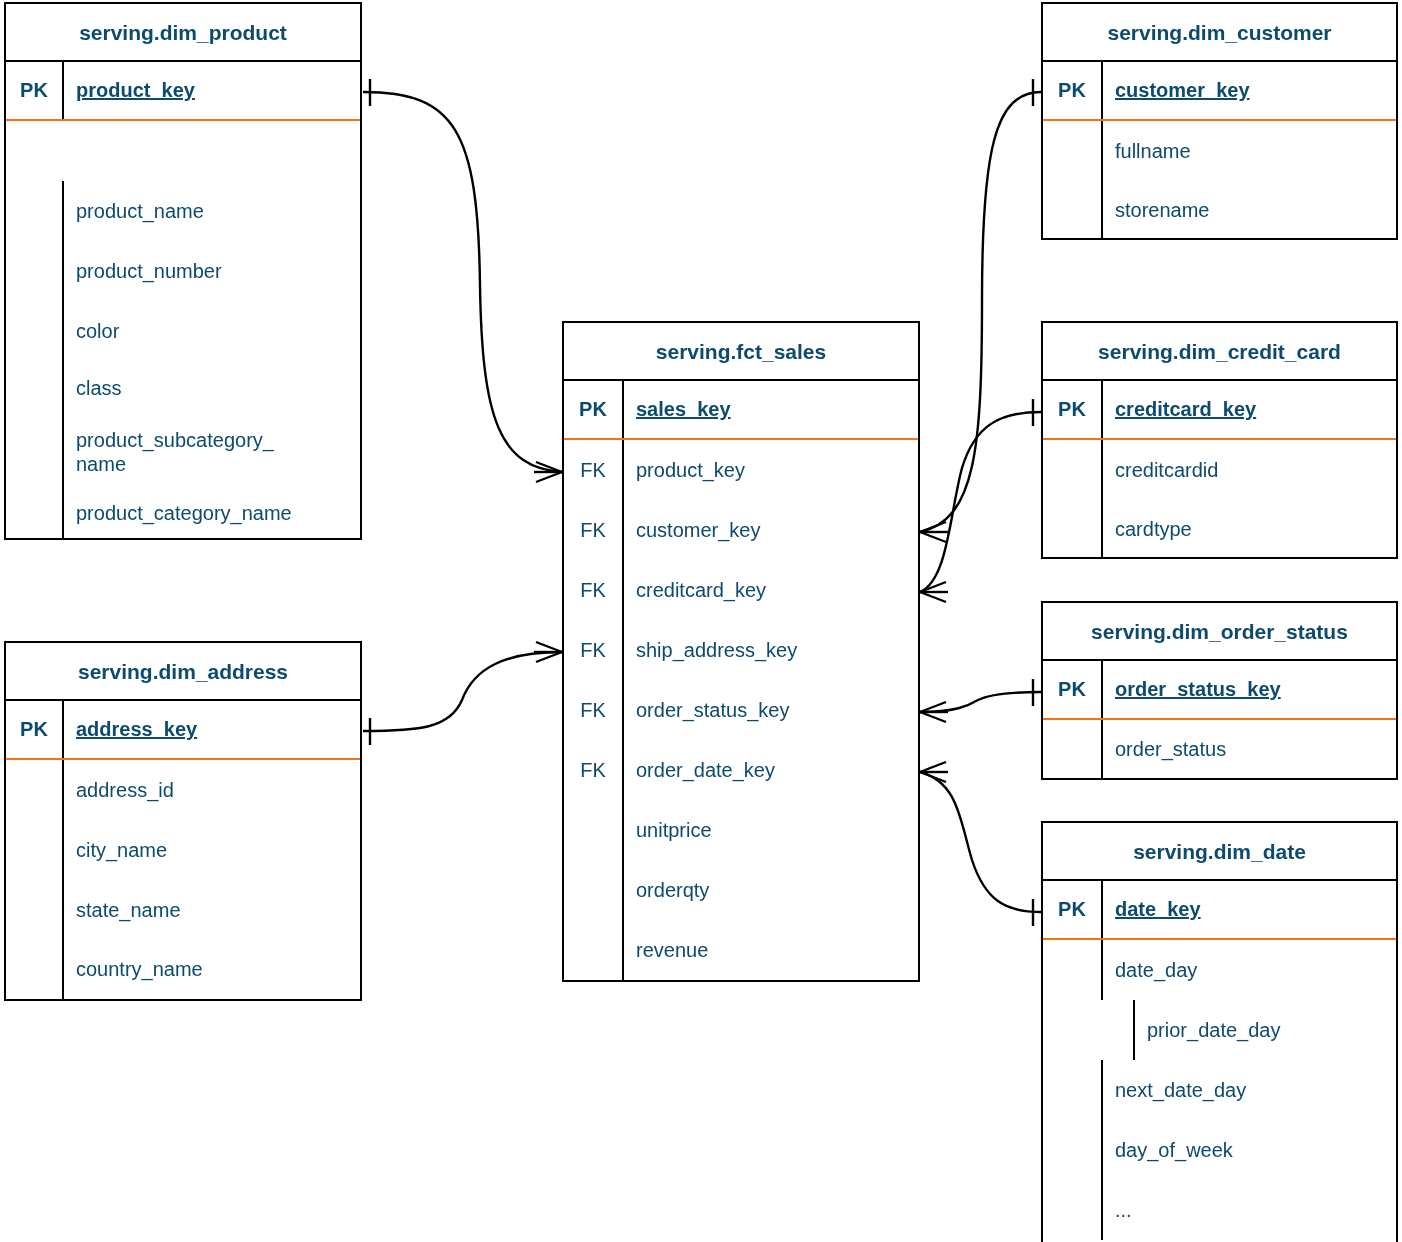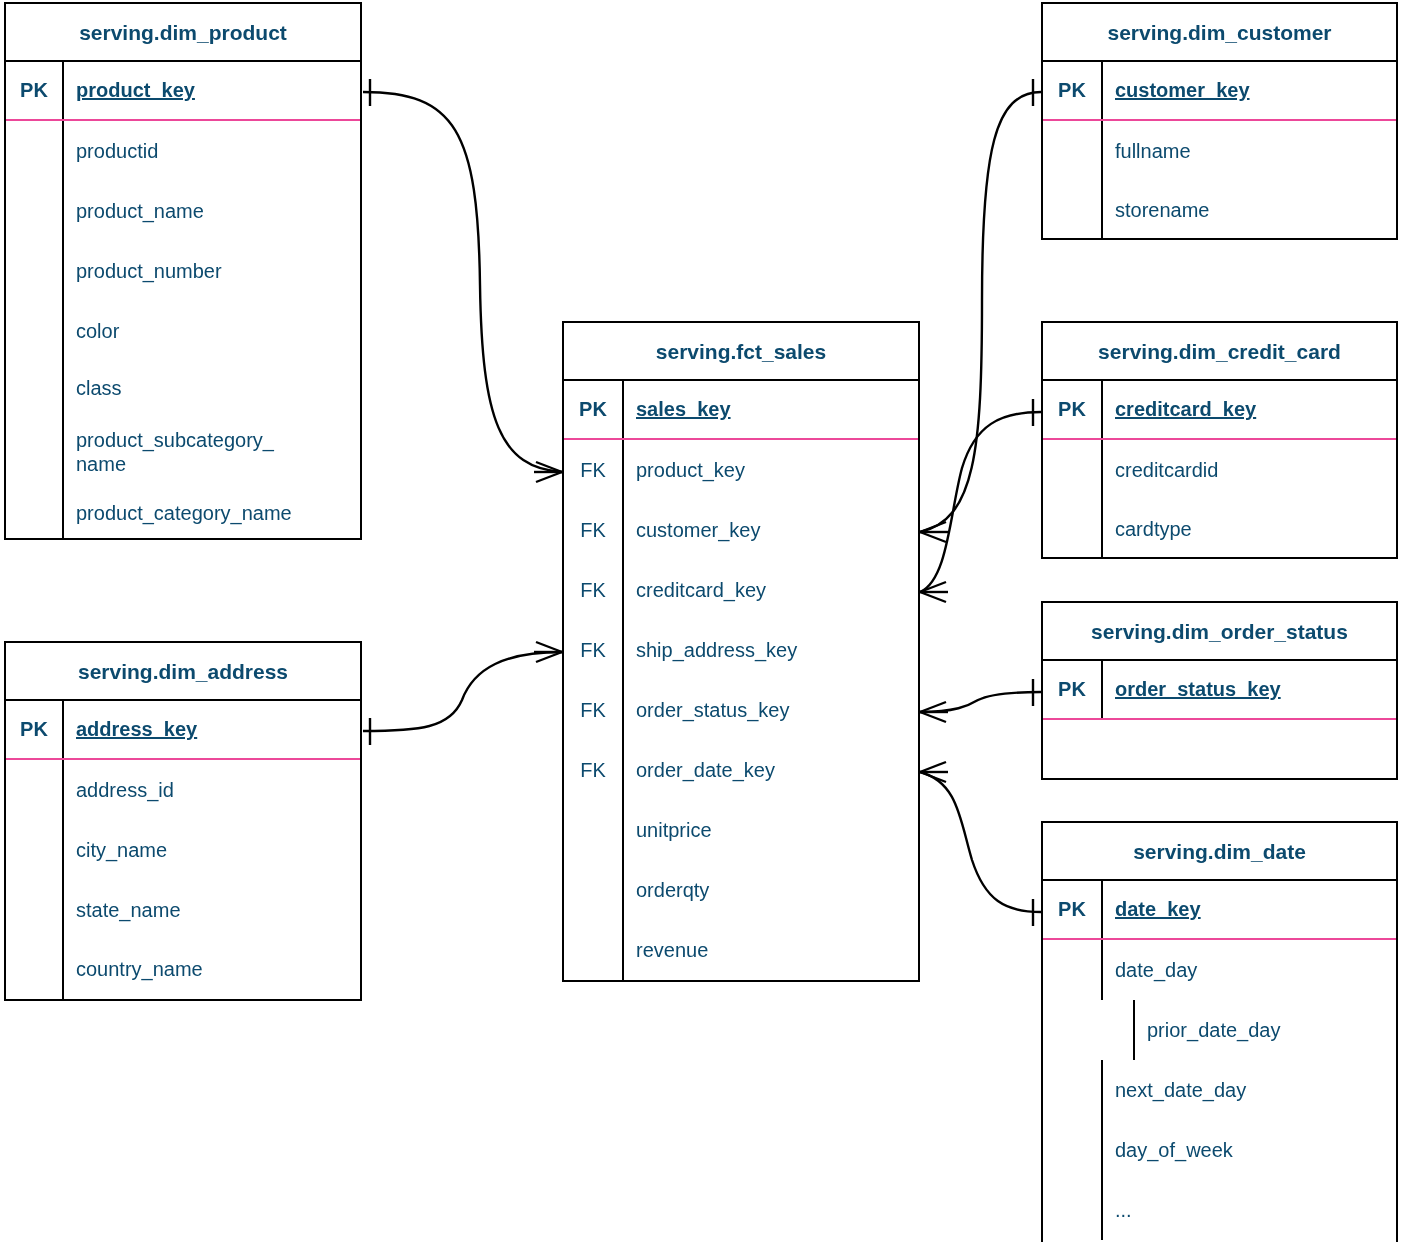--- a/index.html
+++ b/index.html
@@ -34,21 +34,21 @@
   }
   .rows {
     position: relative;
   }
   .row {
     display: flex;
     box-sizing: border-box;
     align-items: center;
   }
   .row.pkrow {
-    border-bottom: 2px solid #ec4899;
+    border-bottom: 2px solid #f97316;
   }
   .keycell {
     box-sizing: border-box;
     flex: 0 0 auto;
     text-align: center;
     font-size: 20px;
     align-self: stretch;
     display: flex;
     align-items: center;
     justify-content: center;
@@ -90,21 +90,20 @@
 
   <div class="entity" style="left:4px; top:2px; width:358px; height:538px;">
     <div class="entity-title">serving.dim_product</div>
     <div class="rows">
       <div class="row pkrow" style="height:59px;">
         <div class="keycell bold" style="width:56px;">PK</div>
         <div class="namecell pk">product_key</div>
       </div>
       <div class="row" style="height:60px;">
         <div class="keycell" style="width:56px;"></div>
-        <div class="namecell">productid</div>
       </div>
       <div class="row" style="height:60px;">
         <div class="keycell" style="width:56px;"></div>
         <div class="namecell">product_name</div>
       </div>
       <div class="row" style="height:60px;">
         <div class="keycell" style="width:56px;"></div>
         <div class="namecell">product_number</div>
       </div>
       <div class="row" style="height:60px;">
@@ -239,20 +238,21 @@
 
   <div class="entity" style="left:1041px; top:601px; width:357px; height:179px;">
     <div class="entity-title">serving.dim_order_status</div>
     <div class="rows">
       <div class="row pkrow" style="height:59px;">
         <div class="keycell bold" style="width:58px;">PK</div>
         <div class="namecell pk">order_status_key</div>
       </div>
       <div class="row" style="height:59px;">
         <div class="keycell" style="width:58px;"></div>
+        <div class="namecell">order_status</div>
       </div>
     </div>
   </div>
 
   <div class="entity" style="left:1041px; top:821px; width:357px; height:456px; border-bottom:none;">
     <div class="entity-title">serving.dim_date</div>
     <div class="rows">
       <div class="row pkrow" style="height:59px;">
         <div class="keycell bold" style="width:58px;">PK</div>
         <div class="namecell pk">date_key</div>

